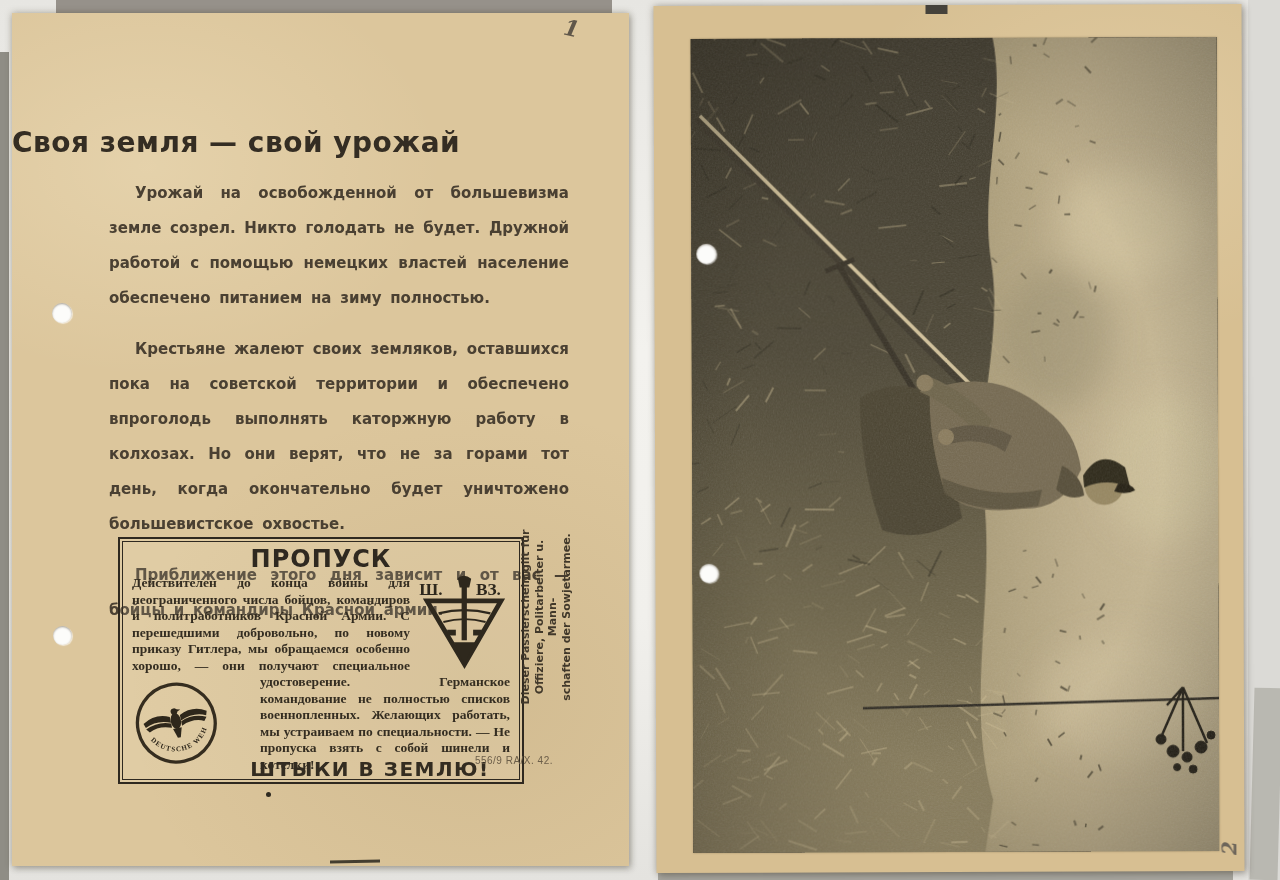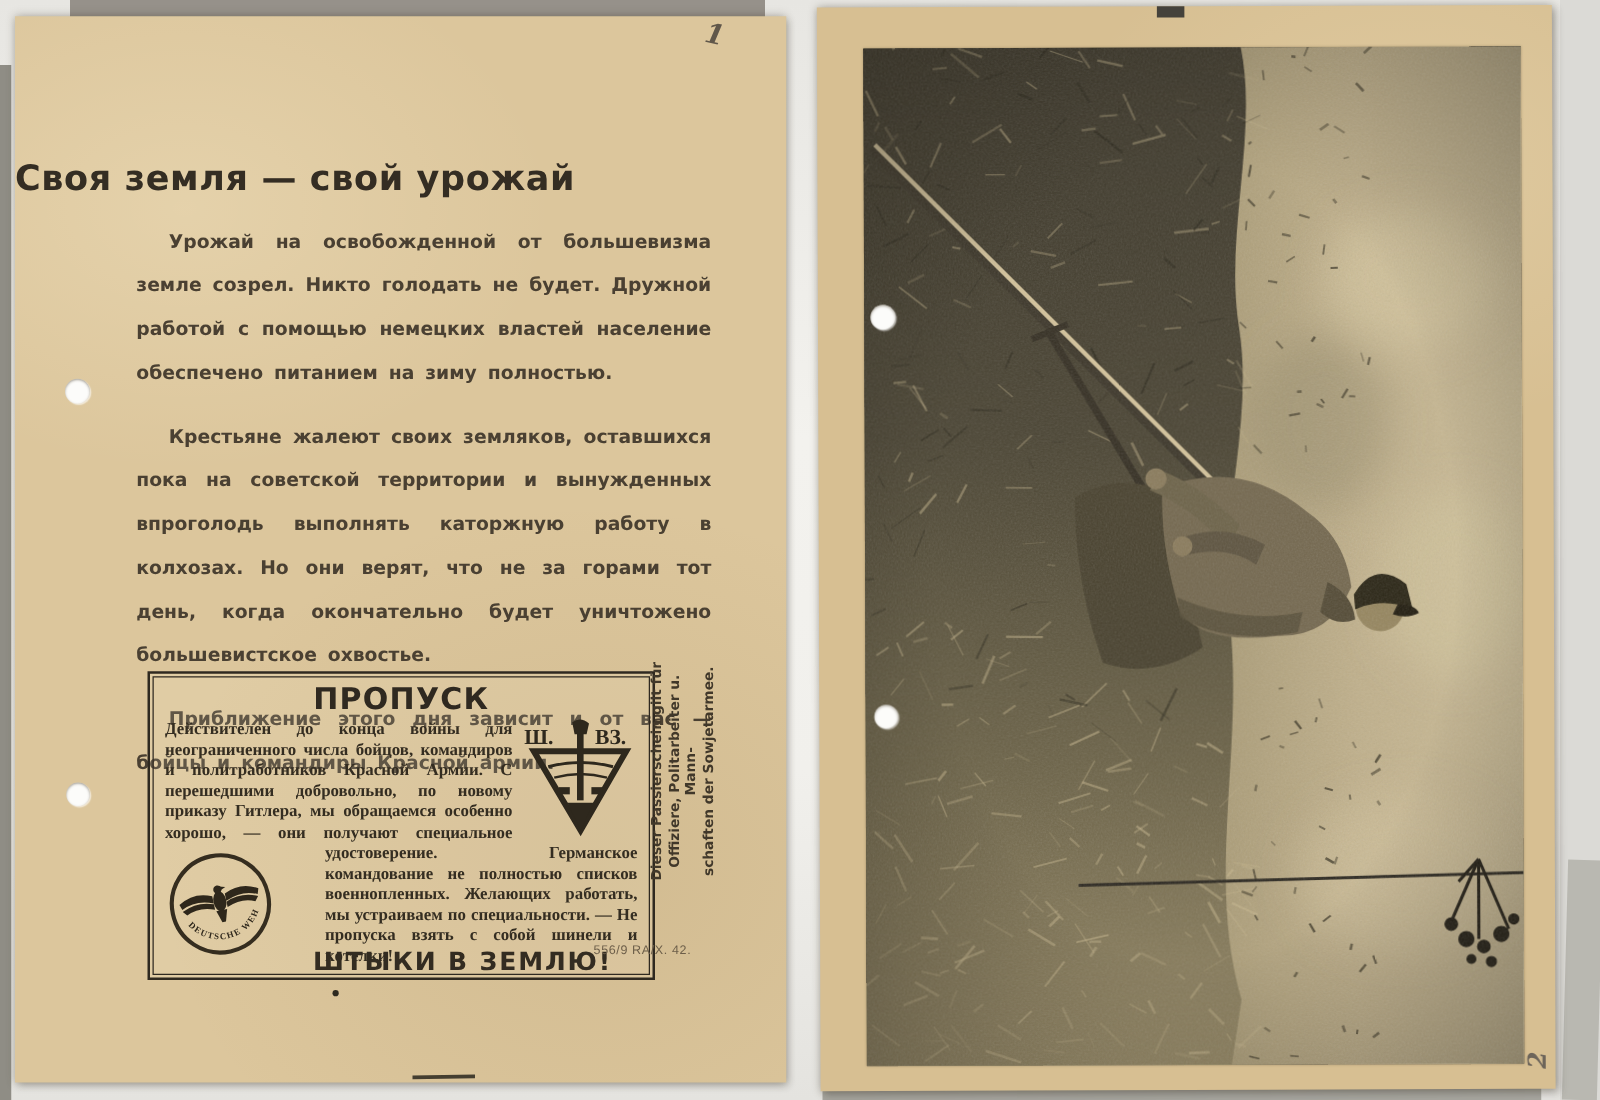--- a/index.html
+++ b/index.html
@@ -115,21 +115,21 @@
 
   <div class="hole" style="left:40px;top:290px;width:20px;height:20px;"></div>
   <div class="hole" style="left:41px;top:613px;width:19px;height:19px;"></div>
 
   <div class="pencil mark-1">1</div>
 
   <div class="leaflet-title">Своя земля — свой урожай</div>
 
   <div class="leaflet-body">
     <p>Урожай на освобожденной от большевизма земле созрел. Никто голодать не будет. Дружной работой с помощью немецких властей население обеспечено питанием на зиму полностью.</p>
-    <p>Крестьяне жалеют своих земляков, оставшихся пока на советской территории и вынужденных впроголодь выполнять каторжную работу в колхозах. Но они верят, что не за горами тот день, когда окончательно будет уничтожено большевистское охвостье.</p>
+    <p>Крестьяне жалеют своих земляков, оставшихся пока на советской территории и обеспечено впроголодь выполнять каторжную работу в колхозах. Но они верят, что не за горами тот день, когда окончательно будет уничтожено большевистское охвостье.</p>
     <p>Приближение этого дня зависит и от вас — бойцы и командиры Красной армии.</p>
   </div>
 
   <div class="pass-wrap">
     <div class="pass-box">
       <div class="pass-box-inner">
         <div class="pass-heading">ПРОПУСК</div>
         <div class="pass-body">
           <span class="emblem">
             <svg viewBox="0 0 95 100" width="92" height="96">

